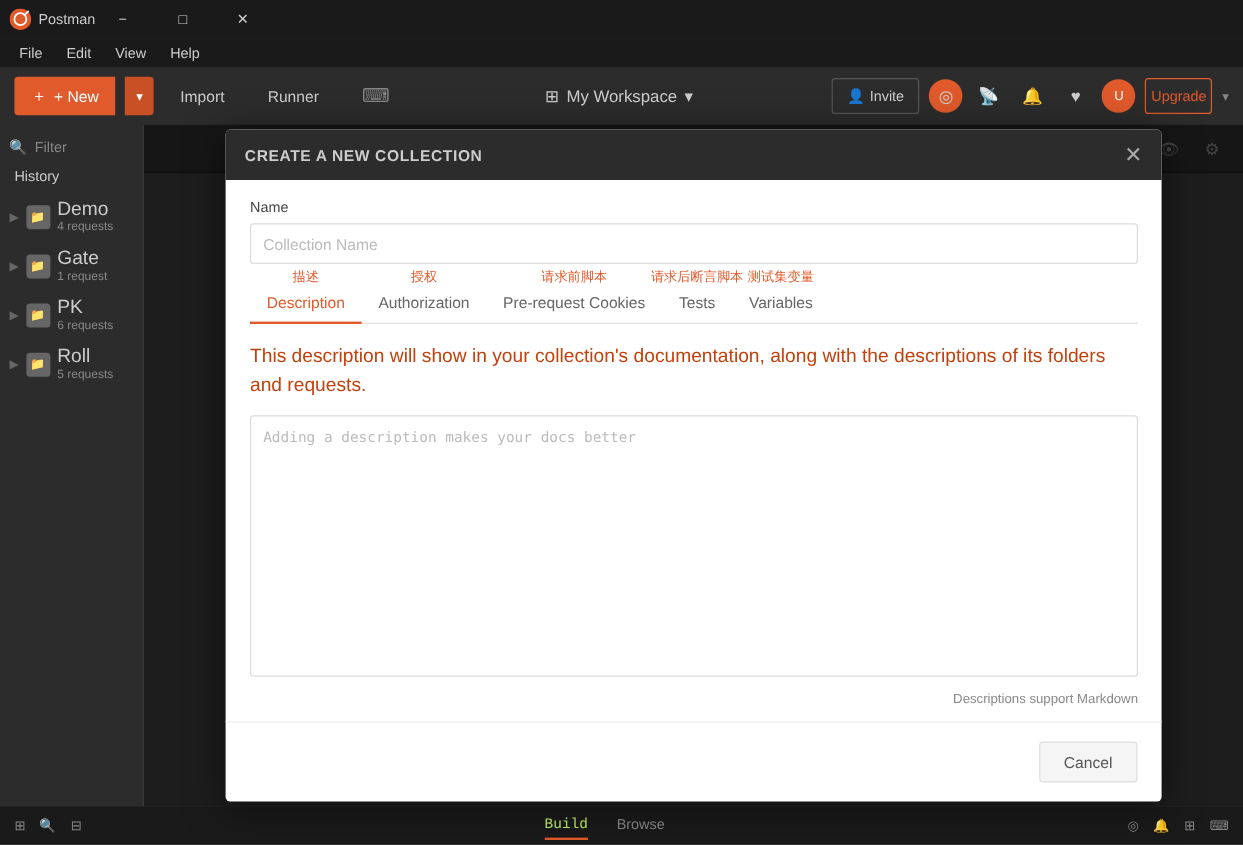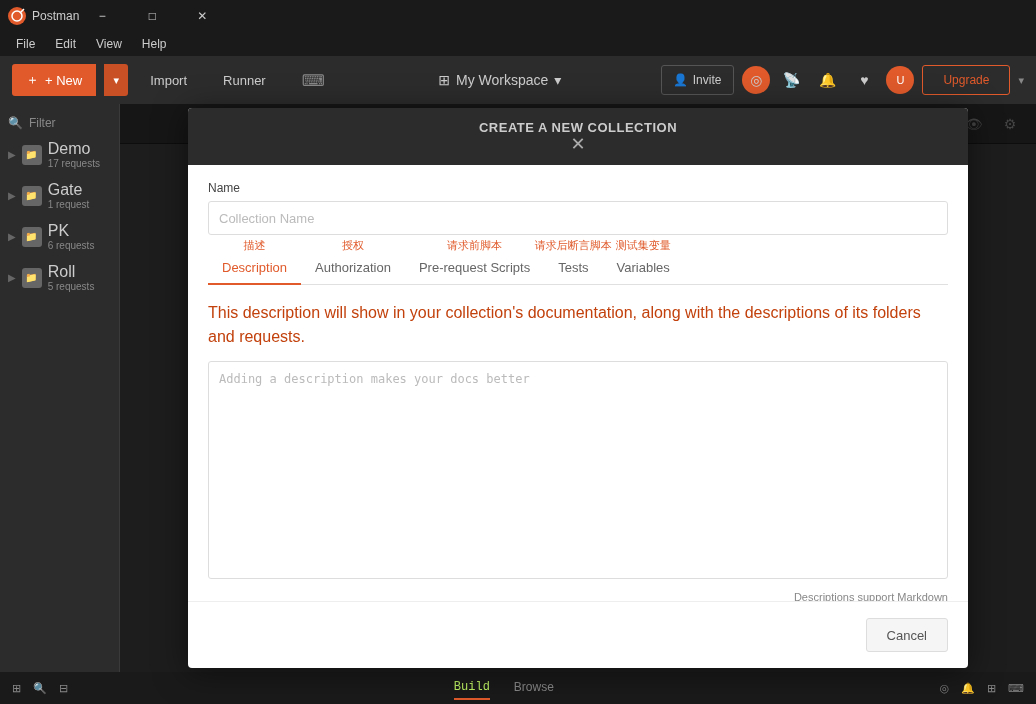--- a/index.html
+++ b/index.html
@@ -158,21 +158,21 @@
       cursor: pointer;
       color: #ccc;
       font-size: 14px;
     }
     .toolbar-icon.active { background: #e05a2b; }
     .btn-upgrade {
       background: transparent;
       border: 1px solid #e05a2b;
       color: #e05a2b;
       height: 30px;
-      padding: 0 20px;
+      padding: 0 4px;
       font-size: 12px;
       cursor: pointer;
       border-radius: 3px;
     }
 
     
     .main-layout {
       display: flex;
       height: calc(704px - 32px - 24px - 48px - 32px);
     }
@@ -347,21 +347,20 @@
       flex-direction: column;
       box-shadow: 0 4px 32px rgba(0,0,0,0.5);
     }
     .modal-header {
       background: #2c2c2c;
       padding: 12px 16px;
       display: flex;
       align-items: center;
       justify-content: space-between;
       border-radius: 4px 4px 0 0;
-      flex-direction: column;
     }
     .modal-title {
       color: #ccc;
       font-size: 13px;
       font-weight: 600;
       letter-spacing: 0.5px;
       text-transform: uppercase;
     }
     .modal-close {
       background: transparent;
@@ -550,26 +549,27 @@
   </div>
 </div>
 
 <div class="main-layout">
 
   <div class="sidebar">
     <div class="sidebar-search">
       <span>🔍</span>
       <span style="color:#888; font-size:12px;">Filter</span>
     </div>
+    <div class="sidebar-history">History</div>
     <div class="sidebar-collection">
       <span class="chevron">▶</span>
       <div class="coll-icon">📁</div>
       <div class="coll-info">
         <div class="coll-name">Demo</div>
-        <div class="coll-count">17 requests</div>
+        <div class="coll-count">4 requests</div>
       </div>
     </div>
     <div class="sidebar-collection">
       <span class="chevron">▶</span>
       <div class="coll-icon">📁</div>
       <div class="coll-info">
         <div class="coll-name">Gate</div>
         <div class="coll-count">1 request</div>
       </div>
     </div>
@@ -618,21 +618,21 @@
             <div class="tab-item active">
               <span class="annotation">描述</span>
               <span>Description</span>
             </div>
             <div class="tab-item">
               <span class="annotation">授权</span>
               <span>Authorization</span>
             </div>
             <div class="tab-item">
               <span class="annotation">请求前脚本</span>
-              <span>Pre-request Scripts</span>
+              <span>Pre-request Cookies</span>
             </div>
             <div class="tab-item">
               <span class="annotation">请求后断言脚本</span>
               <span>Tests</span>
             </div>
             <div class="tab-item">
               <span class="annotation">测试集变量</span>
               <span>Variables</span>
             </div>
           </div>

